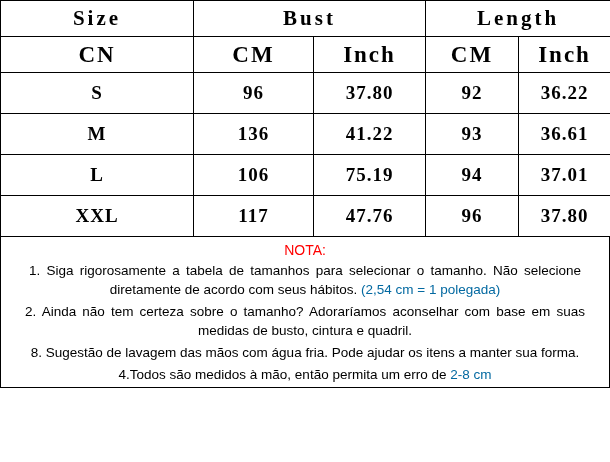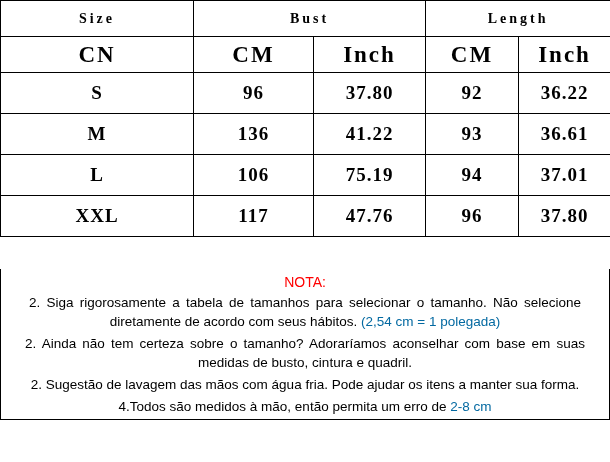--- a/index.html
+++ b/index.html
@@ -36,21 +36,21 @@
   }
   
   col.c-cn    { width: 193px; }
   col.c-bcm   { width: 120px; }
   col.c-binch { width: 112px; }
   col.c-lcm   { width: 93px; }
   col.c-linch { width: 92px; }
 
   .row-head td {
     height: 35px;
-    font-size: 14px;
+    font-size: 21px;
     font-weight: bold;
     letter-spacing: 3px;
   }
   .row-sub td {
     height: 35px;
     font-size: 23px;
     font-weight: bold;
     letter-spacing: 2px;
   }
   .row-data td {
@@ -60,21 +60,20 @@
     letter-spacing: 1px;
   }
   .notes {
     width: 610px;
     box-sizing: border-box;
     border-left: 1px solid #000;
     border-right: 1px solid #000;
     border-bottom: 1px solid #000;
     padding: 4px 10px 0 10px;
     background: #ffffff;
-    margin-top: 32px;
   }
   .note-title {
     text-align: center;
     color: #ff0000;
     font-size: 14px;
     font-family: "Liberation Sans", sans-serif;
     line-height: 18px;
     margin-bottom: 2px;
   }
   .note-line {
@@ -154,29 +153,29 @@
         <td>96</td>
         <td>37.80</td>
       </tr>
     </tbody>
   </table>
 
   <div class="notes">
     <div class="note-title">NOTA:</div>
 
     <p class="note-line first">
-      <span>2. Siga rigorosamente a tabela de tamanhos para selecionar o tamanho. Não selecione diretamente de acordo com seus hábitos. </span><span class="red">(2,54 cm = 1 polegada)</span>
+      <span>1. Siga rigorosamente a tabela de tamanhos para selecionar o tamanho. Não selecione diretamente de acordo com seus hábitos. </span><span class="red">(2,54 cm = 1 polegada)</span>
     </p>
 
     <p class="note-line second">
       <span>2. Ainda não tem certeza sobre o tamanho? Adoraríamos aconselhar com base em suas medidas de busto, cintura e quadril.</span>
     </p>
 
     <p class="note-line">
-      <span>2. Sugestão de lavagem das mãos com água fria. Pode ajudar os itens a manter sua forma.</span>
+      <span>8. Sugestão de lavagem das mãos com água fria. Pode ajudar os itens a manter sua forma.</span>
     </p>
 
     <p class="note-line">
       <span>4.Todos são medidos à mão, então permita um erro de </span><span class="red">2-8 cm</span>
     </p>
   </div>
 
 </div>
 
 </body></html>

